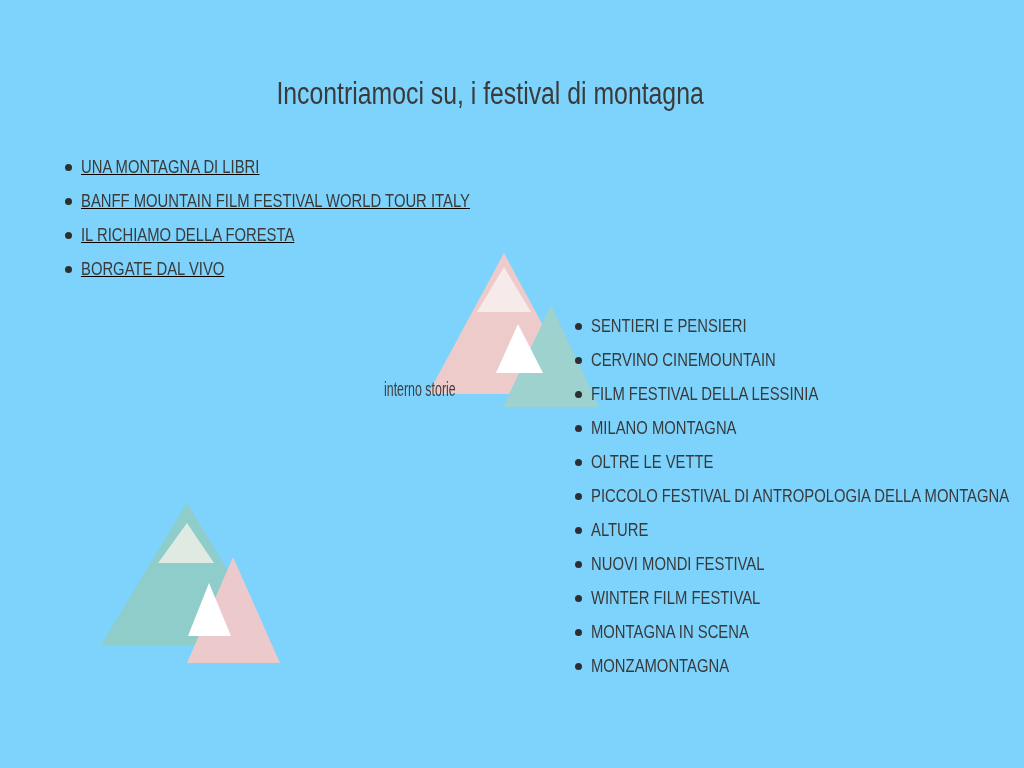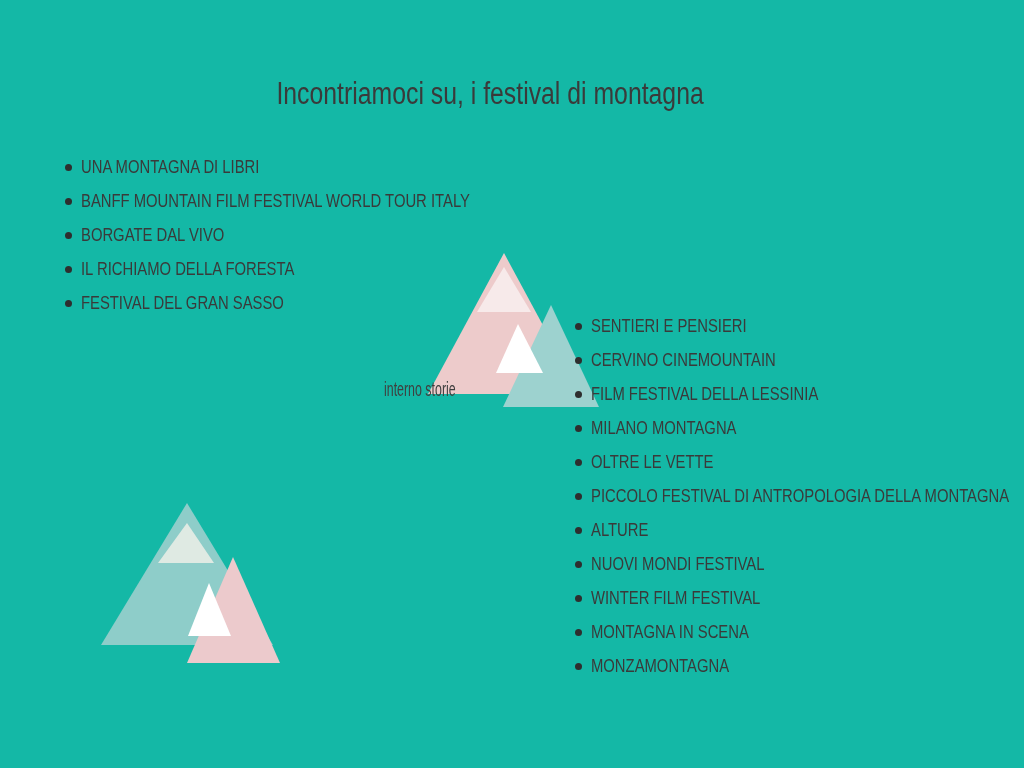--- a/index.html
+++ b/index.html
@@ -3,21 +3,21 @@
 <meta charset="utf-8">
 <style>
   * { margin: 0; padding: 0; box-sizing: border-box; }
   html, body { background: #ffffff; }
   body { font-family: "Liberation Sans", sans-serif; }
 
   .slide {
     position: relative;
     width: 1024px;
     height: 768px;
-    background: #14b8a6;
+    background: #7dd3fc;
     overflow: hidden;
   }
 
   .title-wrap {
     position: absolute;
     left: 0;
     top: 76px;
     width: 980px;
     text-align: center;
     z-index: 3;
@@ -39,21 +39,21 @@
     height: 768px;
     z-index: 1;
     pointer-events: none;
   }
 
   ul.festival-list {
     position: absolute;
     list-style: none;
     z-index: 3;
   }
-  ul.list-left  { left: 65px;  top: 150px; }
+  ul.list-left  { left: 65px;  top: 150px; text-decoration: underline; }
   ul.list-right { left: 575px; top: 309px; }
 
   .festival-list li {
     height: 34px;
     display: flex;
     align-items: center;
     white-space: nowrap;
   }
   .dot {
     width: 7px; height: 7px;
@@ -115,29 +115,25 @@
     <li>
         <span class="dot"></span>
         <span class="txt">UNA MONTAGNA DI LIBRI</span>
       </li>
     <li>
         <span class="dot"></span>
         <span class="txt">BANFF MOUNTAIN FILM FESTIVAL WORLD TOUR ITALY</span>
       </li>
     <li>
         <span class="dot"></span>
-        <span class="txt">BORGATE DAL VIVO</span>
-      </li>
-    <li>
-        <span class="dot"></span>
         <span class="txt">IL RICHIAMO DELLA FORESTA</span>
       </li>
     <li>
         <span class="dot"></span>
-        <span class="txt">FESTIVAL DEL GRAN SASSO</span>
+        <span class="txt">BORGATE DAL VIVO</span>
       </li>
   </ul>
 
   <ul class="festival-list list-right">
     <li>
         <span class="dot"></span>
         <span class="txt">SENTIERI E PENSIERI</span>
       </li>
     <li>
         <span class="dot"></span>

